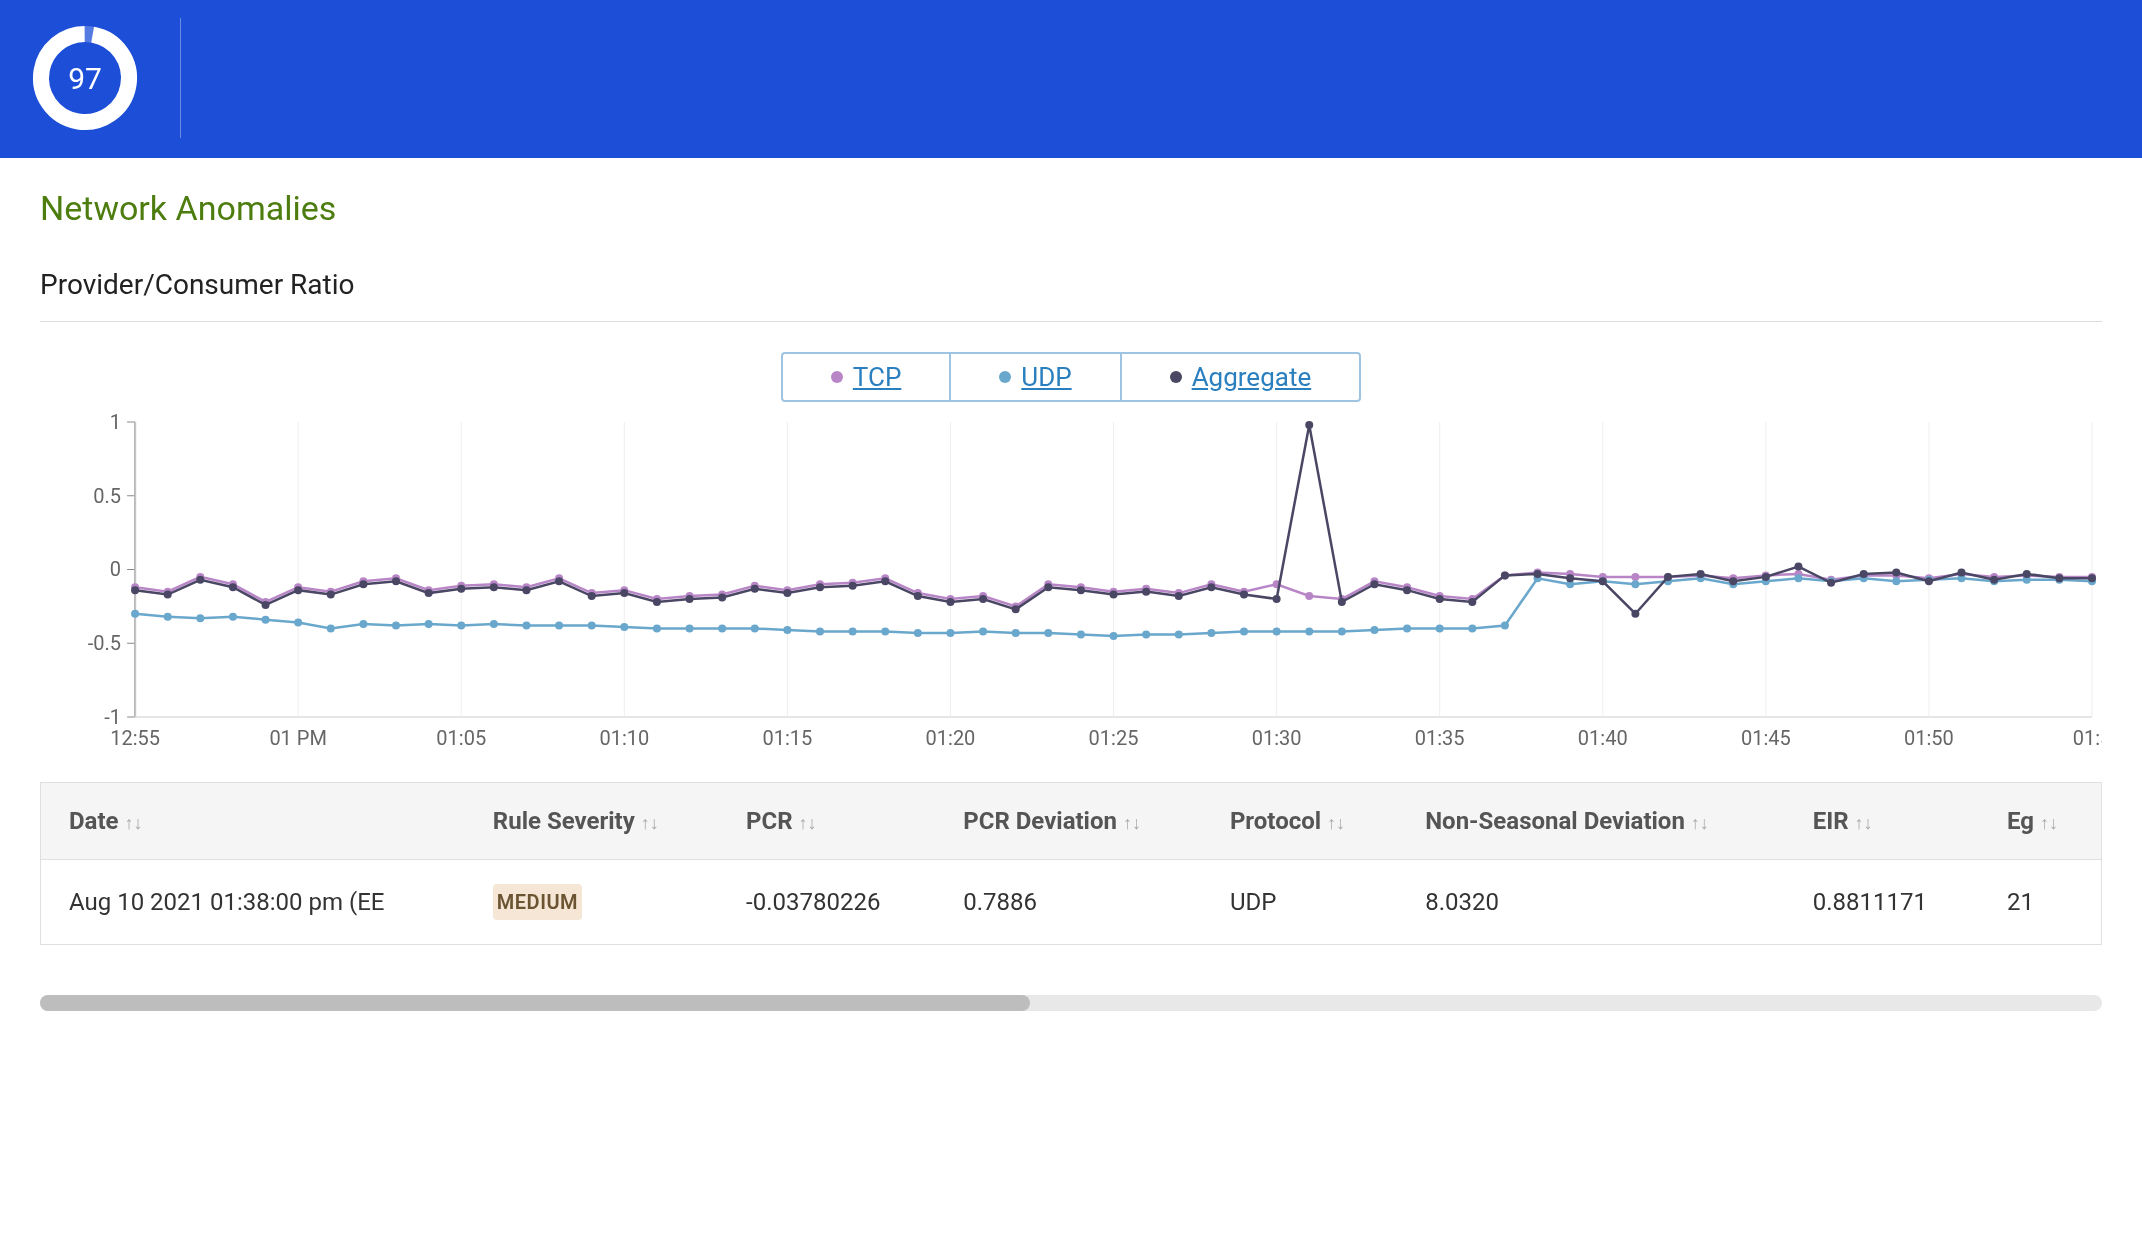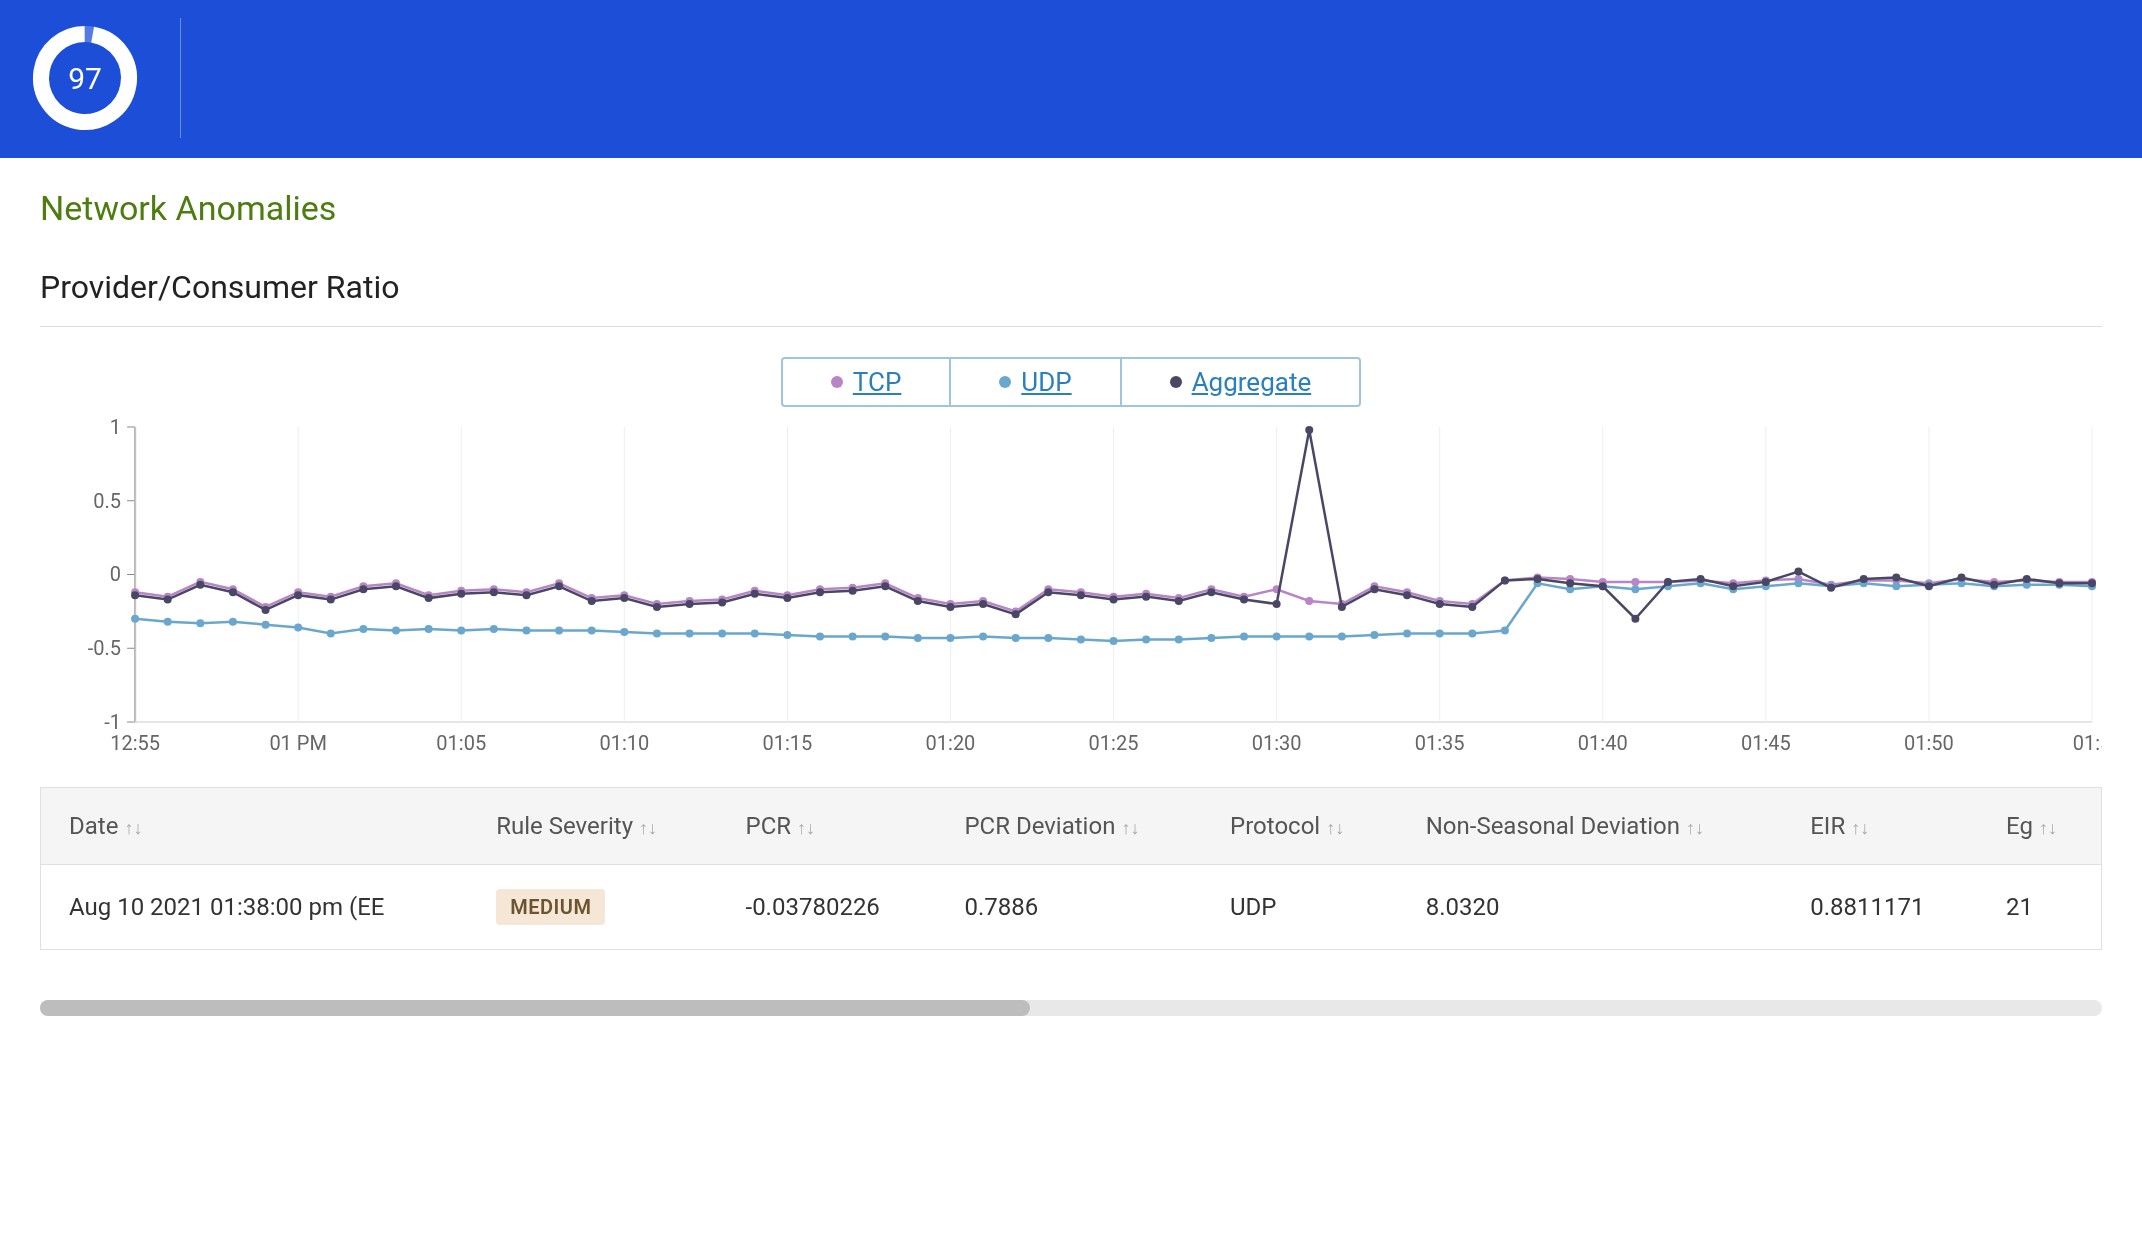--- a/index.html
+++ b/index.html
@@ -8,41 +8,41 @@
 .score-donut { width: 110px; height: 110px; position: relative; }
 .score-donut svg { width: 110px; height: 110px; }
 .score-val { position: absolute; top: 0; left: 0; width: 100%; height: 100%; display: flex; align-items: center; justify-content: center; font-size: 30px; font-weight: 400; color: #fff; }
 .header-divider { width: 1px; height: 120px; background: rgba(255,255,255,0.35); margin: 0 45px 0 40px; }
 .header-text { }
 .page-title-line { font-size: 36px; font-weight: 300; }
 .page-title-line .bold { font-weight: 600; }
 .header-sub { font-size: 26px; margin-top: 20px; color: rgba(255,255,255,0.92); font-weight: 300; }
 .content { padding: 30px 40px; }
 .section-title { font-size: 34px; color: #4d7c0f; font-weight: 400; margin-bottom: 40px; }
-.subsection-title { font-size: 32px; color: #222; font-weight: 400; margin-bottom: 20px; }
+.subsection-title { font-size: 28px; color: #222; font-weight: 400; margin-bottom: 20px; }
 hr.thin { border: none; border-top: 1px solid #ddd; margin: 20px 0 30px 0; }
 
 .legend { display: flex; justify-content: center; margin: 8px 0 10px 0; }
 .legend-inner { display: flex; border: 2px solid #9fc4e2; border-radius: 4px; overflow: hidden; }
 .legend-item { padding: 8px 48px; font-size: 26px; color: #2a7fbf; display: flex; align-items: center; border-right: 2px solid #9fc4e2; cursor: pointer; text-decoration: underline; }
 .legend-item:last-child { border-right: none; }
 .legend-item .dot { width: 12px; height: 12px; border-radius: 50%; margin-right: 10px; }
 
 .chart { position: relative; width: 100%; height: 350px; }
 .chart svg { width: 100%; height: 100%; }
 .tick-label { font-size: 20px; fill: #666; }
 .yaxis-label { font-size: 20px; fill: #666; text-anchor: end; }
 
 .table-wrap { overflow-x: auto; border: 1px solid #e0e0e0; margin-top: 20px; }
 table { border-collapse: collapse; width: max-content; min-width: 100%; }
 th, td { padding: 24px 28px; text-align: left; font-size: 24px; white-space: nowrap; }
-th { background: #f5f5f5; color: #555; font-weight: 400; border-bottom: 1px solid #e0e0e0; }
+th { background: #f5f5f5; color: #555; font-weight: 700; border-bottom: 1px solid #e0e0e0; }
 td { color: #333; }
 .sort-icon { color: #aaa; margin-left: 6px; font-size: 18px; }
-.sev-badge { display: inline-block; padding: 6px 14px; background: #f5e6d5; color: #6b5432; font-size: 20px; font-weight: 600; border-radius: 4px; letter-spacing: 0.5px; }
+.sev-badge { display: inline-block; padding: 6px 4px; background: #f5e6d5; color: #6b5432; font-size: 20px; font-weight: 600; border-radius: 4px; letter-spacing: 0.5px; }
 
 .bottom-scrollbar { position: relative; height: 16px; background: #e8e8e8; border-radius: 8px; margin: 20px 40px 20px 40px; }
 .bottom-scrollbar-thumb { position: absolute; left: 0; top: 0; height: 100%; width: 48%; background: #bdbdbd; border-radius: 8px; }
 </style>
 </head>
 <body>
 
 <div class="header">
   <div class="score-donut">
     <svg viewBox="0 0 110 110">

